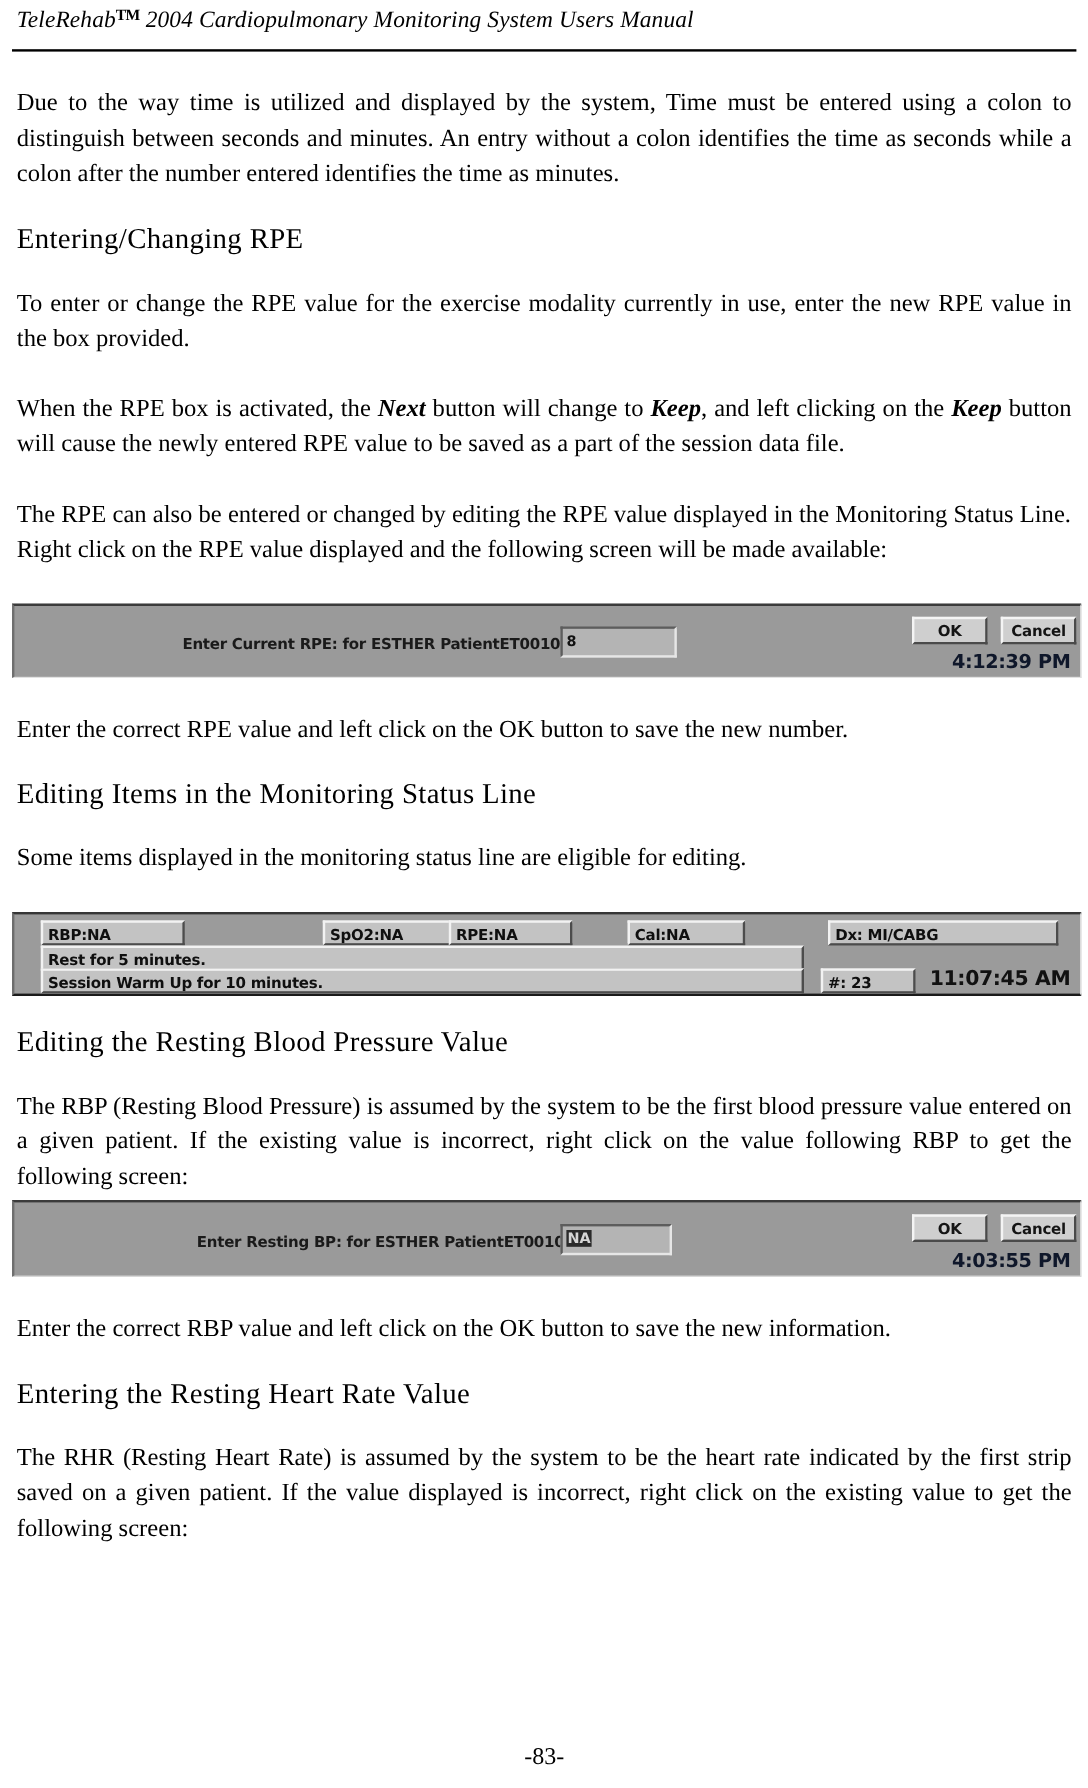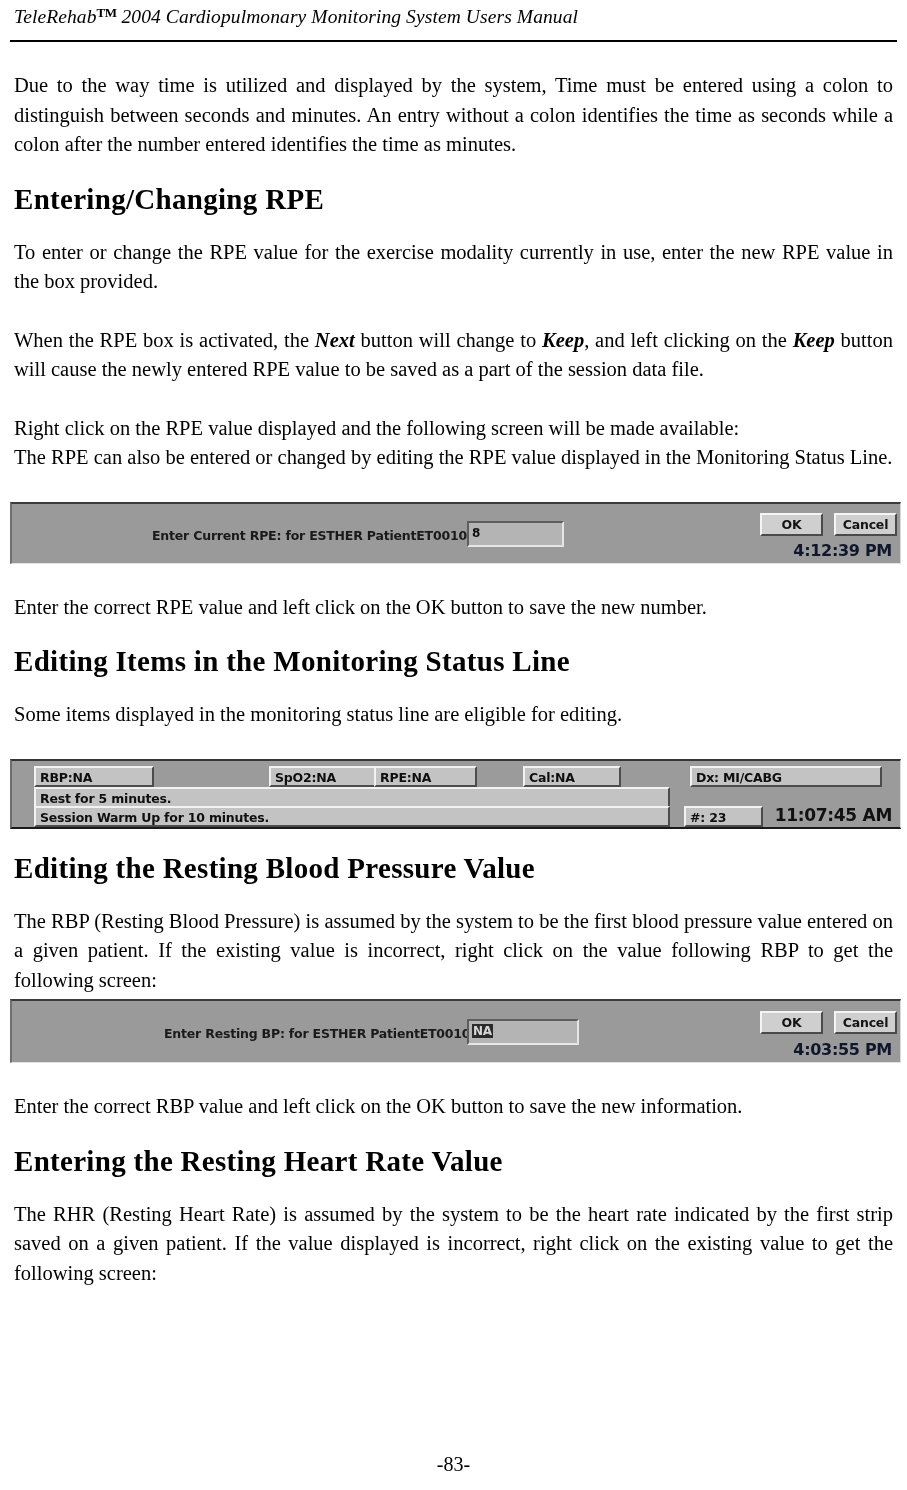--- a/index.html
+++ b/index.html
@@ -58,22 +58,22 @@
     margin: 0;
     padding: 0;
   }
   p.body.nojust { text-align: left; }
   .gap-para { height: 29px; }
   .gap-small { height: 16px; }
   .gap-head  { height: 24px; }
 
   h2.section {
     font-family: "Liberation Serif", "DejaVu Serif", serif;
-    font-size: 29px;
-    font-weight: bold;
+    font-size: 24px;
+    font-weight: normal;
     margin: 0;
     padding: 0;
     line-height: 30px;
     letter-spacing: 0.3px;
   }
   .bolditalic { font-weight: bold; font-style: italic; }
 
   
   .dialog {
     position: relative;
@@ -211,22 +211,22 @@
     <div class="gap-head"></div>
 
     <p class="body">To enter or change the RPE value for the exercise modality currently in use, enter the new RPE value in the box provided.</p>
 
     <div class="gap-para"></div>
 
     <p class="body"><span>When the RPE box is activated, the </span><span class="bolditalic">Next</span><span> button will change to </span><span class="bolditalic">Keep</span><span>, and left clicking on the </span><span class="bolditalic">Keep</span><span> button will cause the newly entered RPE value to be saved as a part of the session data file.</span></p>
 
     <div class="gap-para"></div>
 
+    <p class="body">The RPE can also be entered or changed by editing the RPE value displayed in the Monitoring Status Line.</p>
     <p class="body nojust">Right click on the RPE value displayed and the following screen will be made available:</p>
-    <p class="body">The RPE can also be entered or changed by editing the RPE value displayed in the Monitoring Status Line.</p>
 
     <div class="gap-para"></div>
 
     <div class="dialog" style="width: 891px; height: 62px; margin-left: -4px;">
       <div class="dialog-inner">
         <div class="dlg-prompt" style="left: 140px; top: 24px;">Enter Current RPE: for ESTHER PatientET001064:</div>
         <div class="dlg-field" style="left: 455px; top: 17px; width: 97px; height: 26px;">8</div>
         <div class="dlg-btn" style="left: 748px; top: 9px; width: 63px; height: 23px;">OK</div>
         <div class="dlg-btn" style="left: 822px; top: 9px; width: 63px; height: 23px;">Cancel</div>
         <div class="dlg-time" style="right: 8px; top: 37px;">4:12:39 PM</div>
@@ -267,21 +267,21 @@
 
     <div class="gap-head"></div>
 
     <p class="body">The RBP (Resting Blood Pressure) is assumed by the system to be the first blood pressure value entered on a given patient. If the existing value is incorrect, right click on the value following RBP to get the following screen:</p>
 
     <div class="gap-small" style="height:4px;"></div>
 
     <div class="dialog" style="width: 891px; height: 64px; margin-left: -4px;">
       <div class="dialog-inner">
         <div class="dlg-prompt" style="left: 152px; top: 25px;">Enter Resting BP: for ESTHER PatientET001064:</div>
-        <div class="dlg-field" style="left: 455px; top: 18px; width: 112px; height: 26px;"><span class="sel">NA</span></div>
+        <div class="dlg-field" style="left: 455px; top: 18px; width: 93px; height: 26px;"><span class="sel">NA</span></div>
         <div class="dlg-btn" style="left: 748px; top: 10px; width: 63px; height: 23px;">OK</div>
         <div class="dlg-btn" style="left: 822px; top: 10px; width: 63px; height: 23px;">Cancel</div>
         <div class="dlg-time" style="right: 8px; top: 39px;">4:03:55 PM</div>
       </div>
     </div>
 
     <div class="gap-para"></div>
 
     <p class="body nojust">Enter the correct RBP value and left click on the OK button to save the new information.</p>
 

